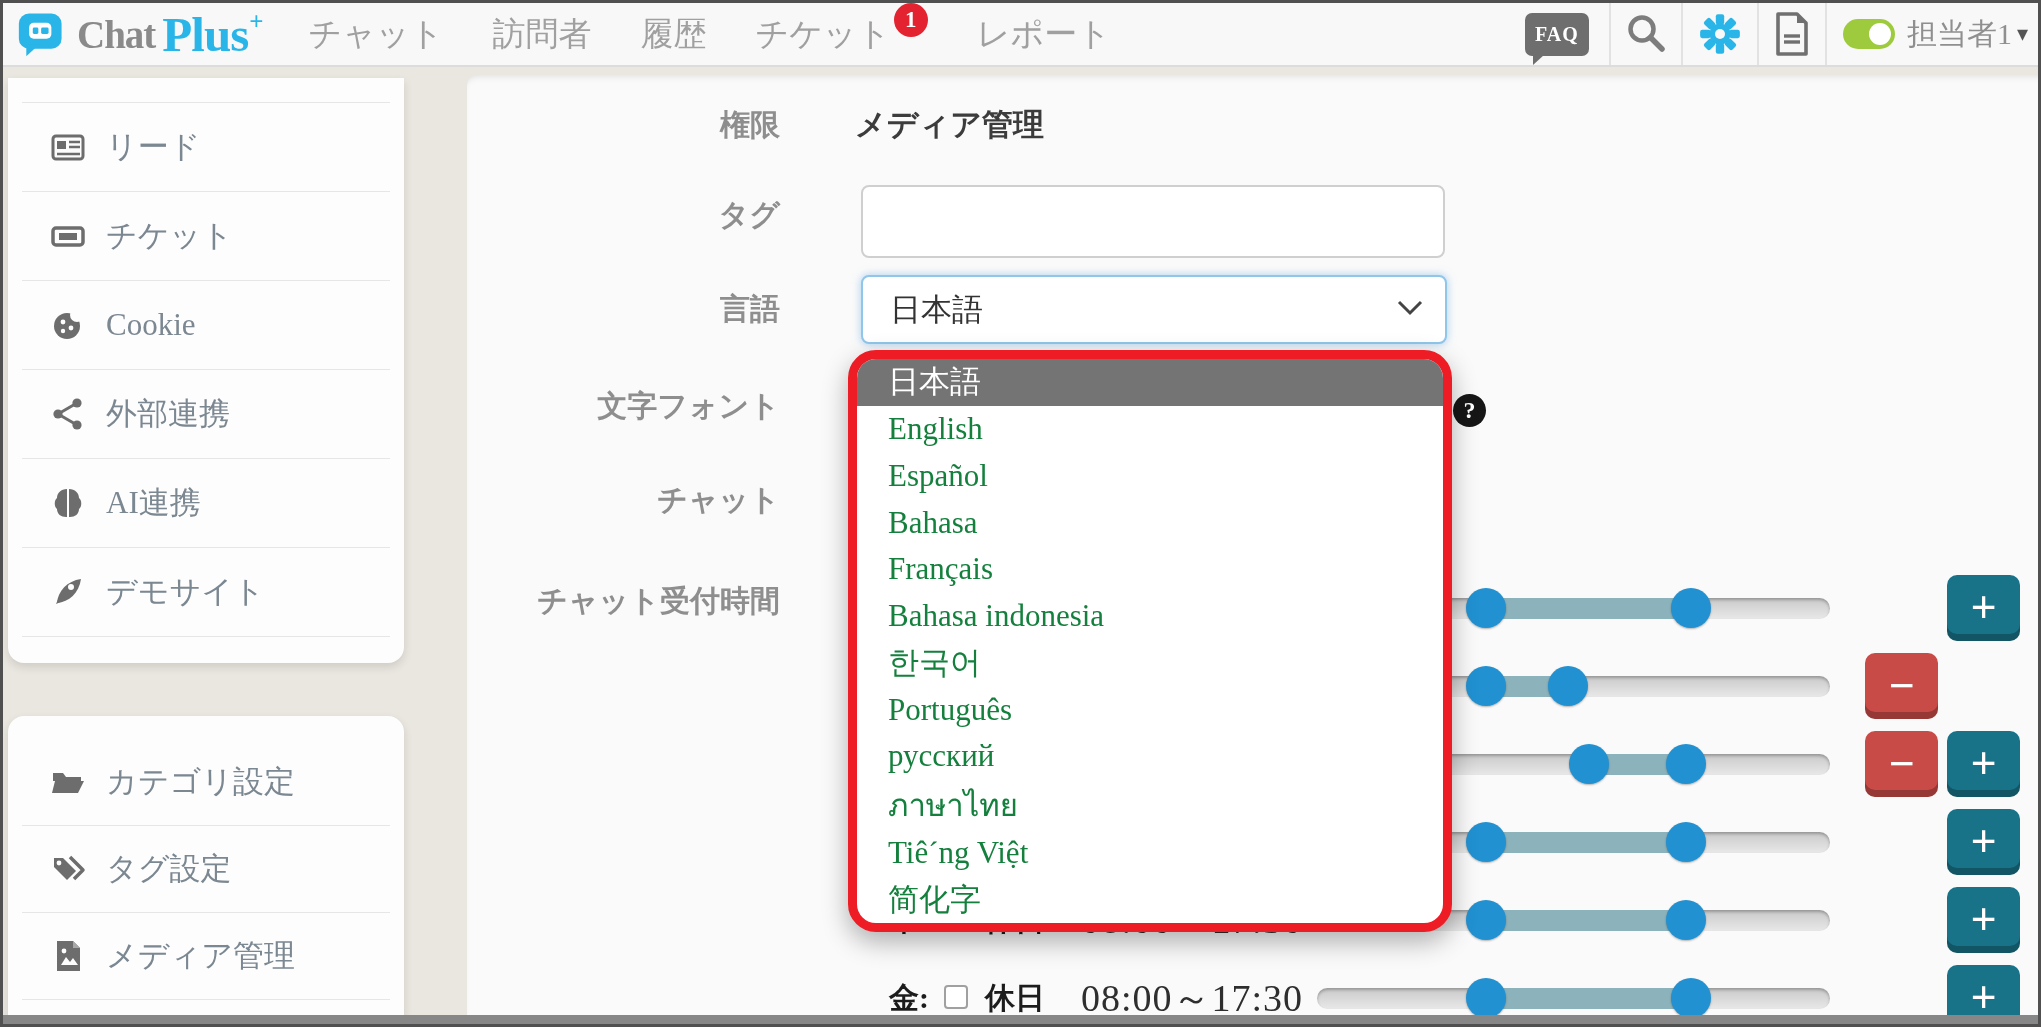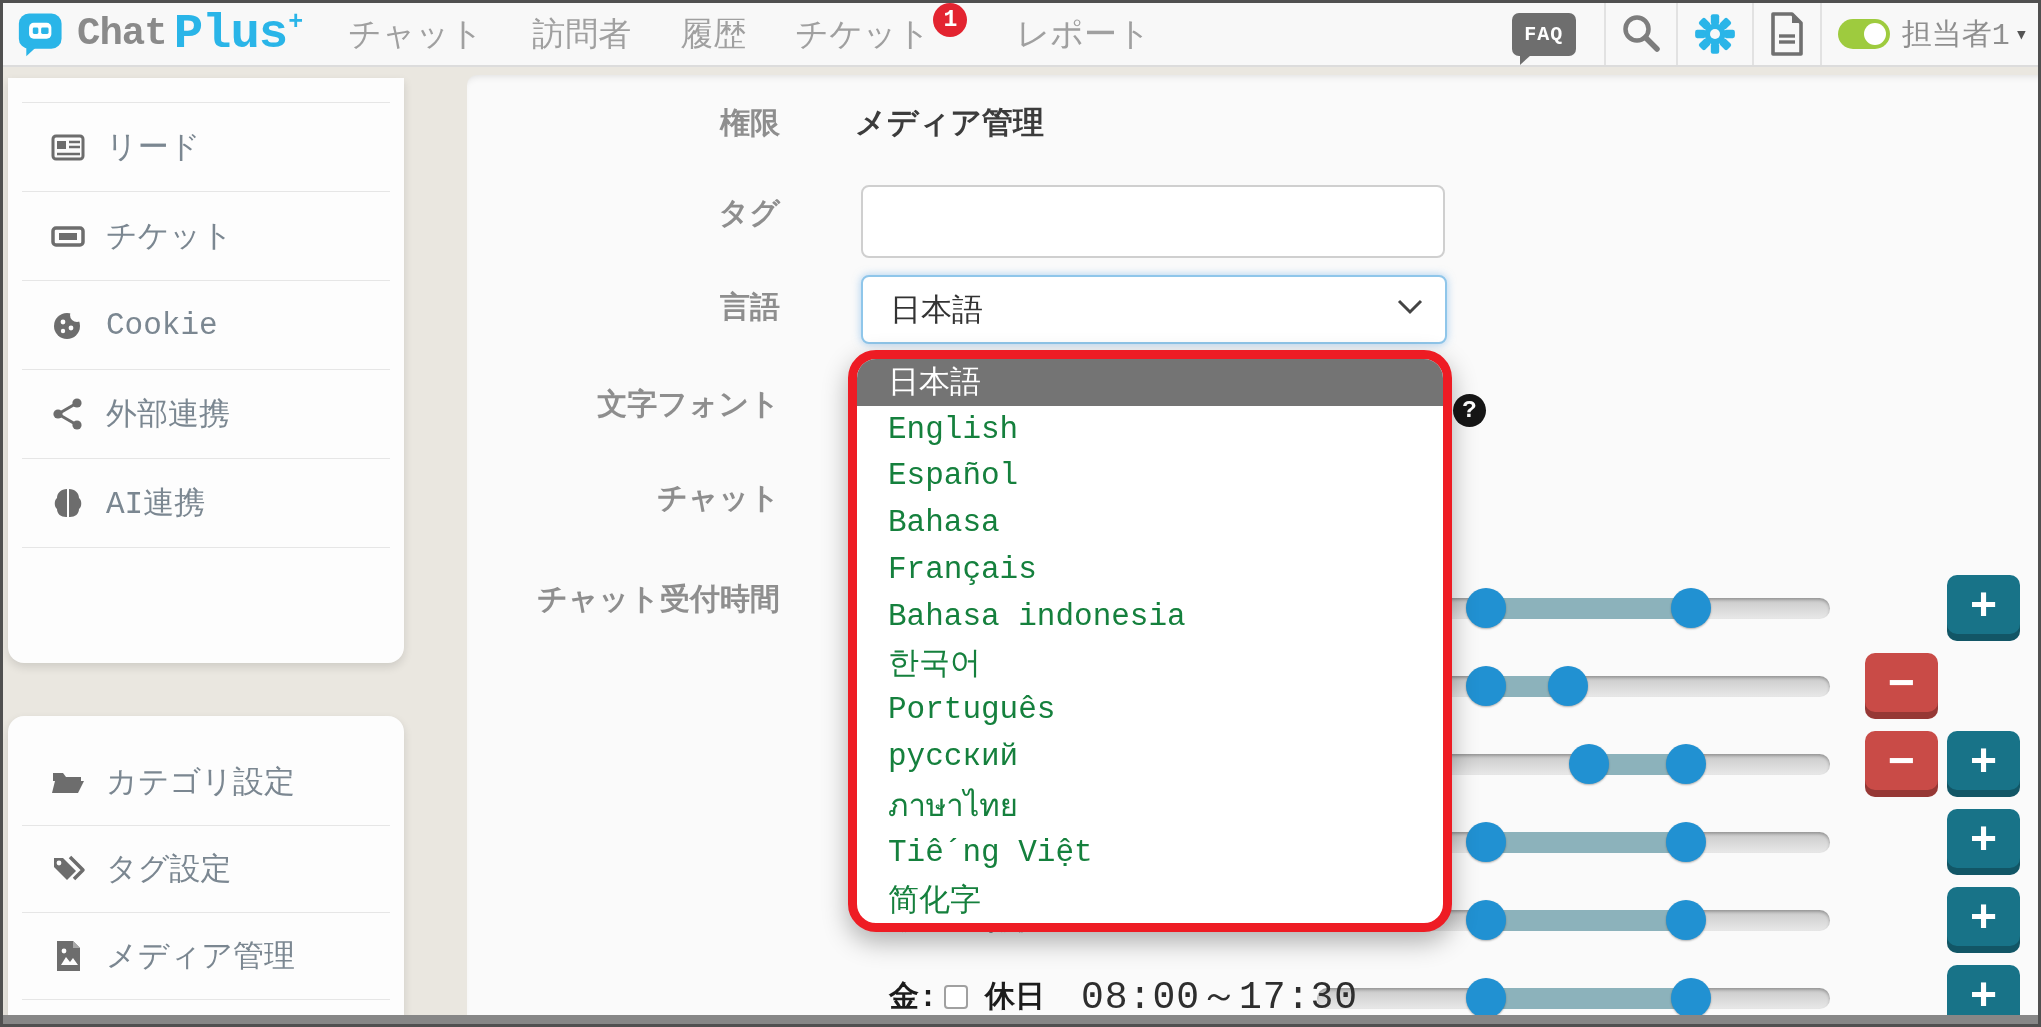--- a/index.html
+++ b/index.html
@@ -1,36 +1,36 @@
 <!DOCTYPE html>
 <html style="--accent: #2ab5e8; --badge: #e32430; --toggle: #9ecb3e; --handle: #2191d2; --fill: #8cb2bb; --plus: #187388; --minus: #c94b47; --highlight: #747474; --annotation: #ee1c24;"><head>
 <meta charset="utf-8">
 <style>
   html,body{margin:0;padding:0;background:#d8d5cf;}
   *{box-sizing:border-box;}
   .frame{position:relative;width:2041px;height:1027px;background:#eae7e0;
          border:3px solid #505050;overflow:hidden;
-         font-family:Liberation Mono, monospace;}
+         font-family:Liberation Serif, serif;}
   
   header{position:absolute;left:0;top:0;width:100%;height:64px;background:#f8f8f8;
          border-bottom:2px solid #dcdcdc;display:flex;align-items:center;z-index:20;}
   .logo{display:flex;align-items:center;margin-left:14px;cursor:pointer;}
   .logo svg{display:block;}
   .lg1{font-size:39px;font-weight:700;color:#8a8a8a;margin-left:8px;letter-spacing:-1px;}
   .lg2{font-size:49px;font-weight:700;color:var(--accent);margin-left:7px;letter-spacing:-1px;}
   .lg3{font-size:25px;font-weight:700;color:var(--accent);position:relative;top:-12px;left:1px;}
   nav{display:flex;align-items:center;margin-left:46px;gap:49px;}
   .nav-item{font-size:33px;color:#a0a0a0;display:flex;align-items:flex-start;cursor:pointer;white-space:nowrap;}
   .badge{min-width:34px;height:34px;border-radius:50%;background:var(--badge);color:#fff;
          font-size:23px;font-weight:700;display:flex;align-items:center;justify-content:center;
          transform:translateY(-9px);margin-left:3px;}
   .hright{position:absolute;right:4px;top:0;height:62px;display:flex;align-items:center;}
   .vdiv{width:2px;height:62px;background:#e2e2e2;margin:0 14px;}
   .faq-bubble{position:relative;width:64px;height:43px;background:#6e6e6e;border-radius:7px;
-        display:flex;align-items:center;justify-content:center;margin-right:14px;}
+        display:flex;align-items:center;justify-content:center;margin-right:6px;}
   .faq-bubble span{color:#fff;font-size:20px;font-weight:700;letter-spacing:1px;}
   .faq-bubble:after{content:"";position:absolute;left:8px;bottom:-9px;width:0;height:0;
         border-top:10px solid #6e6e6e;border-right:11px solid transparent;}
   .hicon{display:flex;align-items:center;justify-content:center;cursor:pointer;}
   .userwrap{display:flex;align-items:center;margin:0 6px 0 2px;cursor:pointer;}
   .toggle{position:relative;width:52px;height:30px;border-radius:15px;background:var(--toggle);display:inline-block;}
   .knob{position:absolute;left:26px;top:4px;width:22px;height:22px;border-radius:50%;background:#fff;}
   .uname{font-size:30px;color:#8f8f8f;margin-left:12px;white-space:nowrap;}
   .caret{font-size:22px;color:#555;margin-left:5px;}
   
@@ -217,20 +217,30 @@
         <div class="slabel">外部連携</div>
       </div>
       <div class="sitem">
         <div class="sicon">
           <svg width="36" height="36" viewBox="0 0 36 36">
             <path d="M17 4 c-6 0 -10 4 -10 9 c-3 2 -3 9 0 11 c0 5 4 8 9 8 l1 0 z" fill="#6d6d6d"></path>
             <path d="M19 4 c6 0 10 4 10 9 c3 2 3 9 0 11 c0 5 -4 8 -9 8 l-1 0 z" fill="#6d6d6d"></path>
           </svg>
         </div>
         <div class="slabel">AI連携</div>
+      </div>
+      <div class="sitem">
+        <div class="sicon">
+          <svg width="36" height="36" viewBox="0 0 36 36">
+            <path d="M7 29 C8 17 17 7 31 5 C29 19 19 28 7 29 Z" fill="#6d6d6d"></path>
+            <circle cx="21" cy="13" r="3" fill="#fdfdfd"></circle>
+            <path d="M6 30 l3 -7 4 4 z" fill="#6d6d6d"></path>
+          </svg>
+        </div>
+        <div class="slabel">デモサイト</div>
       </div>
     </aside>
   <aside class="card card2" id="sideCard2">
       <div class="sitem">
         <div class="sicon">
           <svg width="36" height="36" viewBox="0 0 36 36">
             <path d="M3 9 h10 l3 4 h15 v4 H3 z" fill="#6d6d6d"></path>
             <path d="M5 17 h29 l-6 12 H2 z" fill="#6d6d6d"></path>
           </svg>
         </div>

